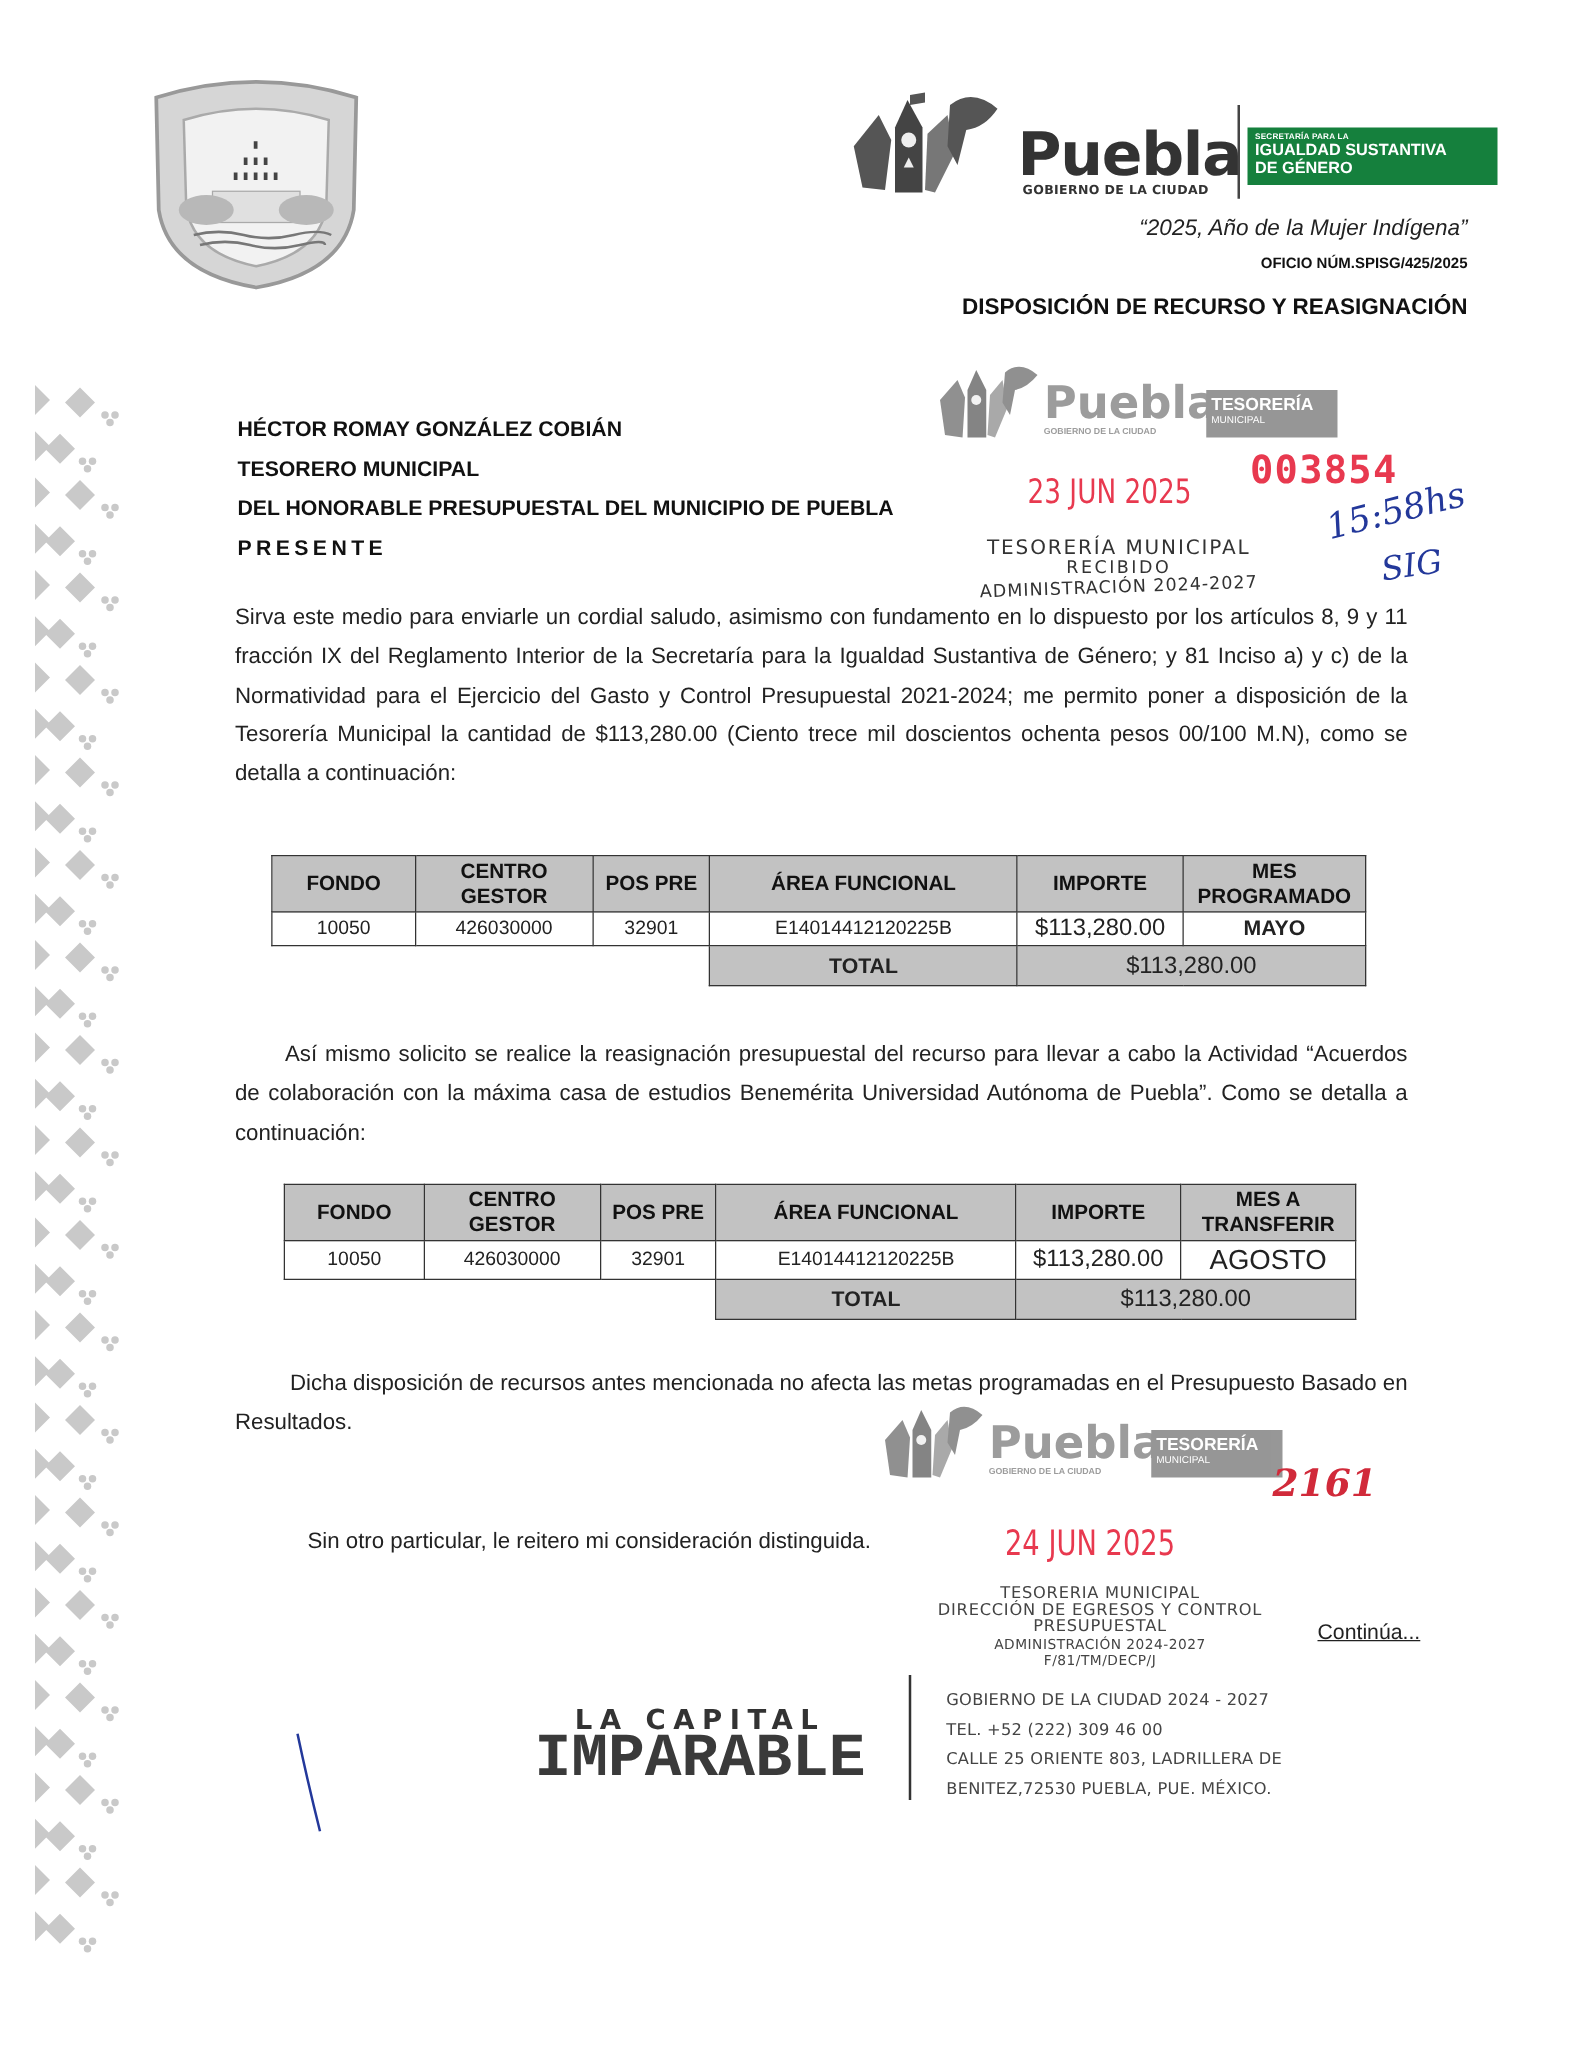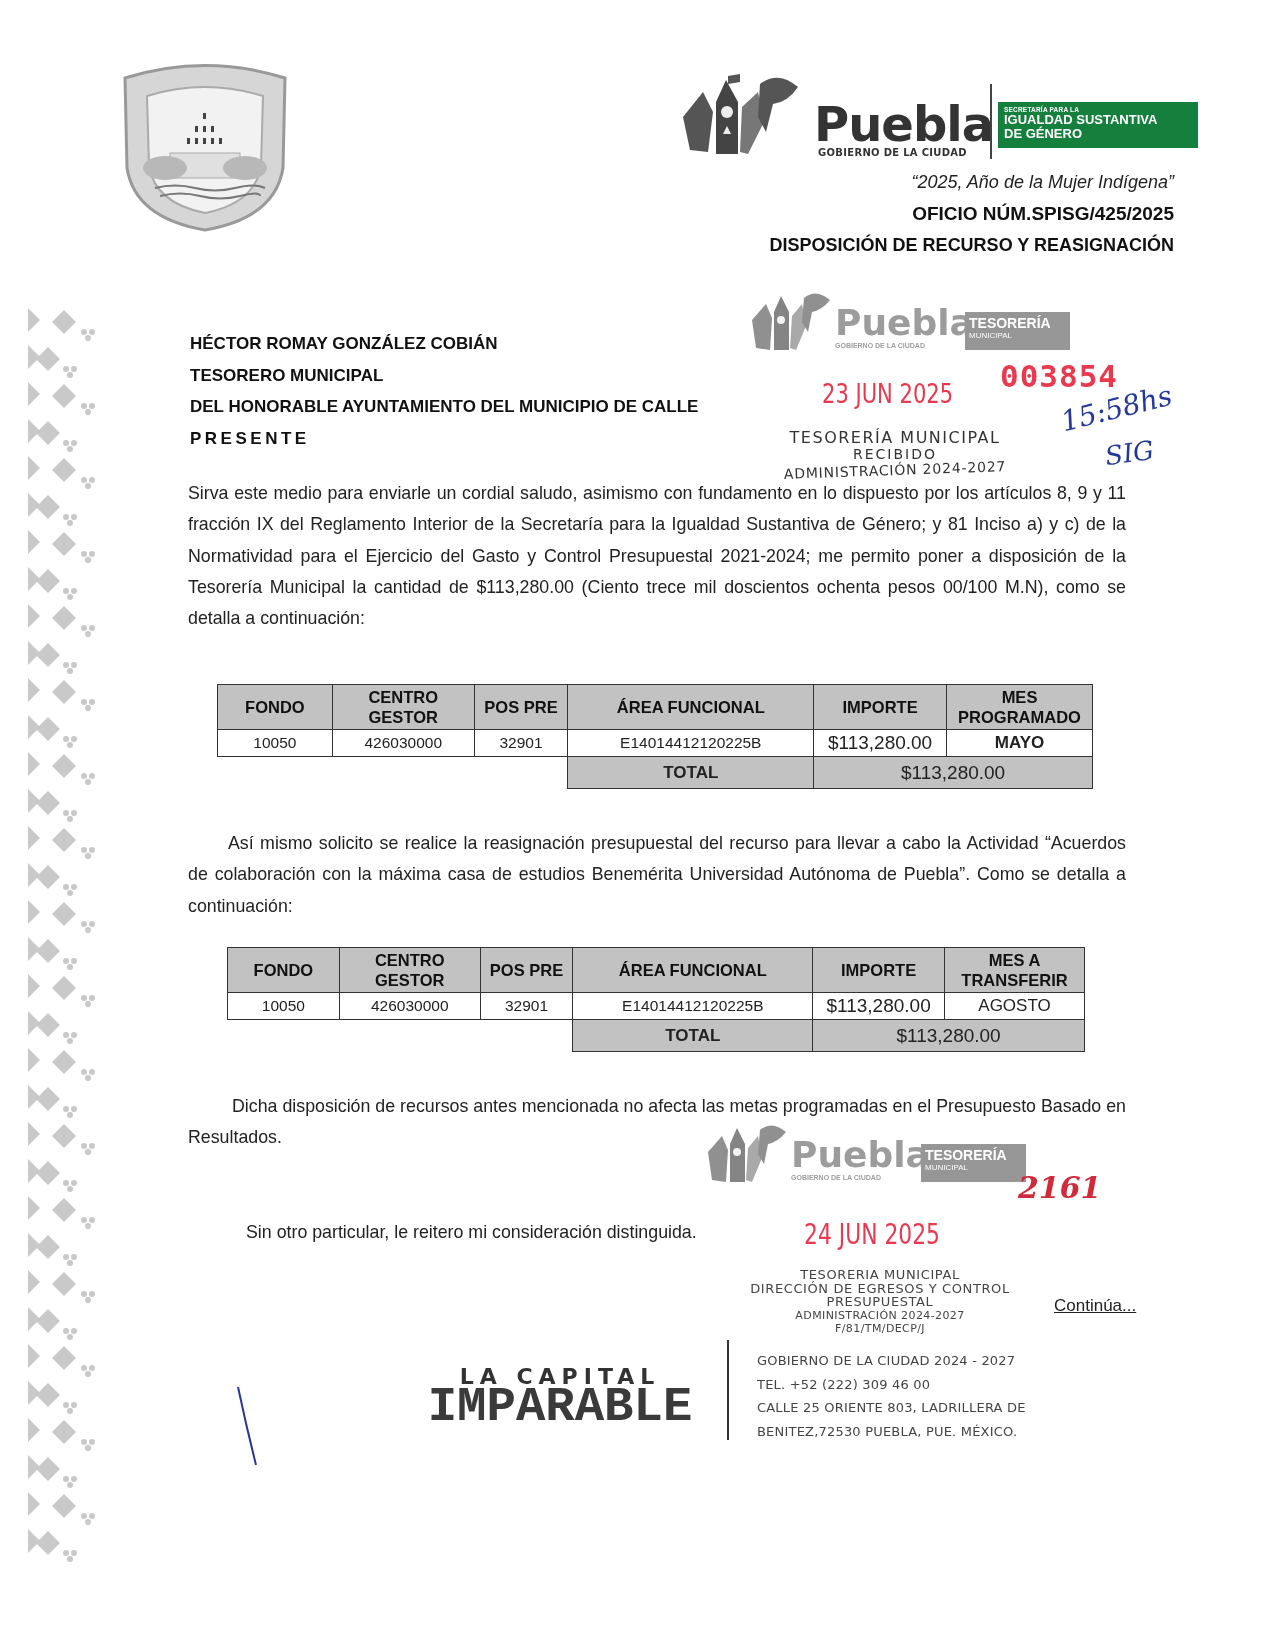--- a/index.html
+++ b/index.html
@@ -14,21 +14,21 @@
     .header-logo { position: absolute; left: 678px; top: 72px; width: 520px; height: 90px; }
     .logo-mark { position: absolute; left: 0; top: 0; width: 130px; height: 85px; }
     .logo-word { position: absolute; left: 136px; top: 24px; font-family: "DejaVu Sans", sans-serif; font-weight: bold; font-size: 48px; color: #333; letter-spacing: -1px; }
     .logo-sub { position: absolute; left: 140px; top: 75px; font-family: "DejaVu Sans", sans-serif; font-weight: bold; font-size: 10px; color: #333; letter-spacing: 0.3px; }
     .logo-divider { position: absolute; left: 312px; top: 12px; width: 2px; height: 75px; background: #444; }
     .logo-tag { position: absolute; left: 320px; top: 30px; width: 200px; height: 46px; background: #15803d; color: #fff; padding: 4px 6px; }
     .logo-tag .small { font-size: 6.5px; font-weight: bold; display: block; letter-spacing: 0.2px; }
     .logo-tag .big { font-size: 13px; font-weight: bold; display: block; line-height: 14px; }
 
     .motto { position: absolute; right: 95px; top: 172px; font-style: italic; font-size: 18px; color: #222; }
-    .oficio { position: absolute; right: 95px; top: 203px; font-weight: bold; font-size: 19px; color: #111; }
+    .oficio { position: absolute; right: 95px; top: 203px; font-weight: bold; font-size: 12px; color: #111; }
     .subject { position: absolute; right: 95px; top: 235px; font-weight: bold; font-size: 18px; color: #111; }
 
     .recipient { position: absolute; left: 190px; top: 328px; font-weight: bold; font-size: 17px; line-height: 31.5px; color: #111; }
     .recipient .presente { letter-spacing: 3.5px; }
 
     .stamp1-logo { position: absolute; left: 750px; top: 290px; width: 320px; height: 65px; opacity: 0.72; }
     .stamp-word { position: absolute; left: 85px; top: 12px; font-family: "DejaVu Sans", sans-serif; font-weight: bold; font-size: 36px; color: #777; }
     .stamp-sub { position: absolute; left: 85px; top: 52px; font-size: 7px; color: #777; font-weight: bold; }
     .stamp-tag { position: absolute; left: 215px; top: 22px; width: 105px; height: 38px; background: #6f6f6f; color: #fff; padding: 3px 4px; }
     .stamp-tag .b { font-weight: bold; font-size: 14px; display: block; line-height: 16px; }
@@ -375,21 +375,21 @@
   </div>
 </div>
 
 <div class="motto">“2025, Año de la Mujer Indígena”</div>
 <div class="oficio">OFICIO NÚM.SPISG/425/2025</div>
 <div class="subject">DISPOSICIÓN DE RECURSO Y REASIGNACIÓN</div>
 
 <div class="recipient">
   <div>HÉCTOR ROMAY GONZÁLEZ COBIÁN</div>
   <div>TESORERO MUNICIPAL</div>
-  <div>DEL HONORABLE AYUNTAMIENTO DEL MUNICIPIO DE CALLE</div>
+  <div>DEL HONORABLE PRESUPUESTAL DEL MUNICIPIO DE PUEBLA</div>
   <div class="presente">PRESENTE</div>
 </div>
 
 <div class="stamp1-logo">
   <div class="stamp-mark">
     <svg viewBox="0 0 82 62" width="82" height="62">
       <path d="M2 30 L16 14 L22 28 L20 60 L6 58 Z" fill="#666"></path>
       <path d="M24 22 L31 6 L39 22 L39 60 L24 60 Z" fill="#555"></path>
       <circle cx="31" cy="30" r="4" fill="#eee"></circle>
       <path d="M42 26 L52 14 L56 36 L46 60 L40 58 Z" fill="#888"></path>
@@ -474,21 +474,21 @@
       <th>MES A TRANSFERIR</th>
     </tr>
   </thead>
   <tbody>
     <tr>
       <td>10050</td>
       <td>426030000</td>
       <td>32901</td>
       <td>E14014412120225B</td>
       <td class="money">$113,280.00</td>
-      <td class="money" style="font-size:17px">AGOSTO</td>
+      <td class="money" style="font-size:22px">AGOSTO</td>
     </tr>
     <tr>
       <td class="blank" colspan="3"></td>
       <td class="total-label">TOTAL</td>
       <td class="total-val" colspan="2">$113,280.00</td>
     </tr>
   </tbody>
 </table>
 
 <div class="para p3">Dicha disposición de recursos antes mencionada no afecta las metas programadas en el Presupuesto Basado en Resultados.</div>

